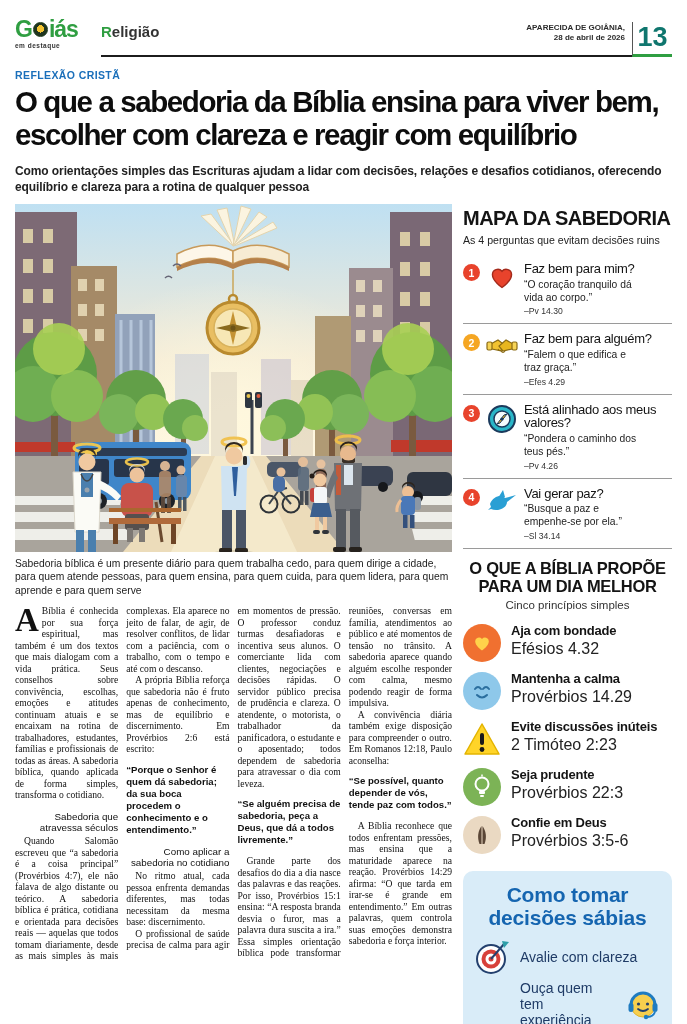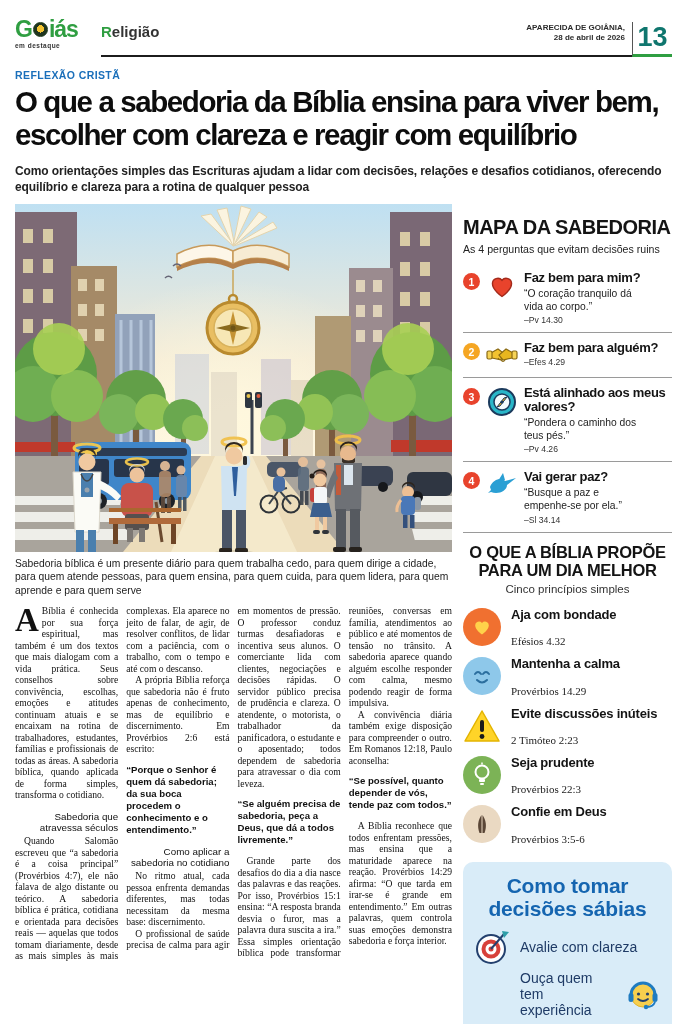--- a/index.html
+++ b/index.html
@@ -48,41 +48,41 @@
   }
   .article-body p { text-indent:9px; margin:0; }
   .article-body p.first { text-indent:0; }
   .dropcap { float:left; font-size:33px; line-height:.78; font-weight:bold; padding:3px 3px 0 0; font-family:"Liberation Serif", serif;}
   .bodyhead { font-family:"Liberation Sans", sans-serif; font-weight:normal; font-size:9.8px; line-height:1.15;
     margin:10px 0 2px 0; text-align:right; break-after:avoid;}
   .bodyquote { font-family:"Liberation Sans", sans-serif; font-weight:bold; font-size:9.6px; line-height:1.25;
     margin:9px 0; text-align:left; }
 
   
-  .sb-title { font-size:20px; font-weight:bold; color:#141414; letter-spacing:-0.5px; margin-top:12px; }
+  .sb-title { font-size:20px; font-weight:bold; color:#141414; letter-spacing:-0.5px; margin-top:3px; }
   .sb-sub { font-size:10.6px; color:#222; margin:4px 0 8px 0; }
   .wm-item { display:flex; gap:6px; padding:8px 0 7px 0; }
   .wm-item + .wm-item, .sb-divider { border-top:1px solid #9a9a9a; }
   .wm-num { width:17px; height:17px; border-radius:50%; color:#fff; font-size:10.5px; font-weight:bold;
     display:flex; align-items:center; justify-content:center; flex:0 0 17px; margin-top:2px;}
   .wm-icon { width:32px; flex:0 0 32px; display:flex; justify-content:center; margin-top:1px;}
   .wm-text { flex:1; }
-  .wm-q-title { font-size:13px; font-weight:bold; color:#141414; line-height:1.05; letter-spacing:-0.3px;}
+  .wm-q-title { font-size:13px; font-weight:normal; color:#141414; line-height:1.05; letter-spacing:-0.3px;}
   .wm-quote { font-size:10.3px; color:#222; line-height:1.25; margin-top:3px; max-width:120px;}
   .wm-ref { font-size:8.6px; color:#333; margin-top:2px; }
 
   
   .pr-block { margin-top:10px; }
   .pr-title { font-size:16.5px; font-weight:bold; color:#141414; text-align:center; line-height:1.1; letter-spacing:-0.3px; margin-top:9px;}
   .pr-sub { font-size:11.5px; color:#333; text-align:center; margin:4px 0 8px 0; }
   .pr-item { display:flex; align-items:flex-start; gap:10px; padding:5px 0; }
   .pr-icon { width:38px; height:38px; flex:0 0 38px; display:flex; align-items:center; justify-content:center;}
   .pr-badge { width:38px; height:38px; border-radius:50%; display:flex; align-items:center; justify-content:center;}
   .pr-name { font-size:13px; font-weight:bold; color:#141414; line-height:1.1; letter-spacing:-0.2px;}
-  .pr-ref { font-size:11px; color:#222; margin-top:13px;font-family:Liberation Serif, serif;}
+  .pr-ref { font-size:16px; color:#222; margin-top:1px;}
 
   
   .dec-box { margin-top:12px; background:#d9ecf8; border-radius:10px; padding:12px 10px 14px 10px; }
   .dec-title { text-align:center; font-size:21px; font-weight:bold; color:#1565b0; line-height:1.1; letter-spacing:-0.2px; margin-bottom:8px;}
   .dec-row { display:flex; align-items:center; gap:7px; margin:4px 0; color:#1f3b66; }
   .dec-text { font-size:14px; font-weight:normal; line-height:1.15; }
   .dec-icon { flex:0 0 auto; display:flex; align-items:center; justify-content:center; }
   .dec-spacer { width:40px; flex:0 0 40px; }
 </style>
 </head>
@@ -445,20 +445,21 @@
               <path d="M3 12 L12 7 L20 13 L16 18 L6 16 Z"></path>
               <path d="M29 12 L20 7 L13 13 L17 18 L26 16 Z" fill="#e8b61f"></path>
               <rect x="1" y="9" width="5" height="8" rx="1.5" fill="#f7d457"></rect>
               <rect x="26" y="9" width="5" height="8" rx="1.5" fill="#f7d457"></rect>
               <path d="M12 16 q2 3 4 0 M15 18 q2 3 4 0" fill="none"></path>
             </g>
           </svg>
         </div>
         <div class="wm-text">
           <div class="wm-q-title">Faz bem para alguém?</div>
+          <div class="wm-quote">“Falem o que edifica e traz graça.”</div>
           <div class="wm-ref">–Efes 4.29</div>
         </div>
       </div>
 
       <div class="wm-item">
         <div class="wm-num" style="background:#e8432c">3</div>
         <div class="wm-icon">
           <svg width="30" height="30" viewBox="0 0 30 30">
             <circle cx="15" cy="15" r="13" fill="#29b6c8" stroke="#1b3a5c" stroke-width="2"></circle>
             <circle cx="15" cy="15" r="8" fill="#f4fbfd" stroke="#1b3a5c" stroke-width="1.5"></circle>

